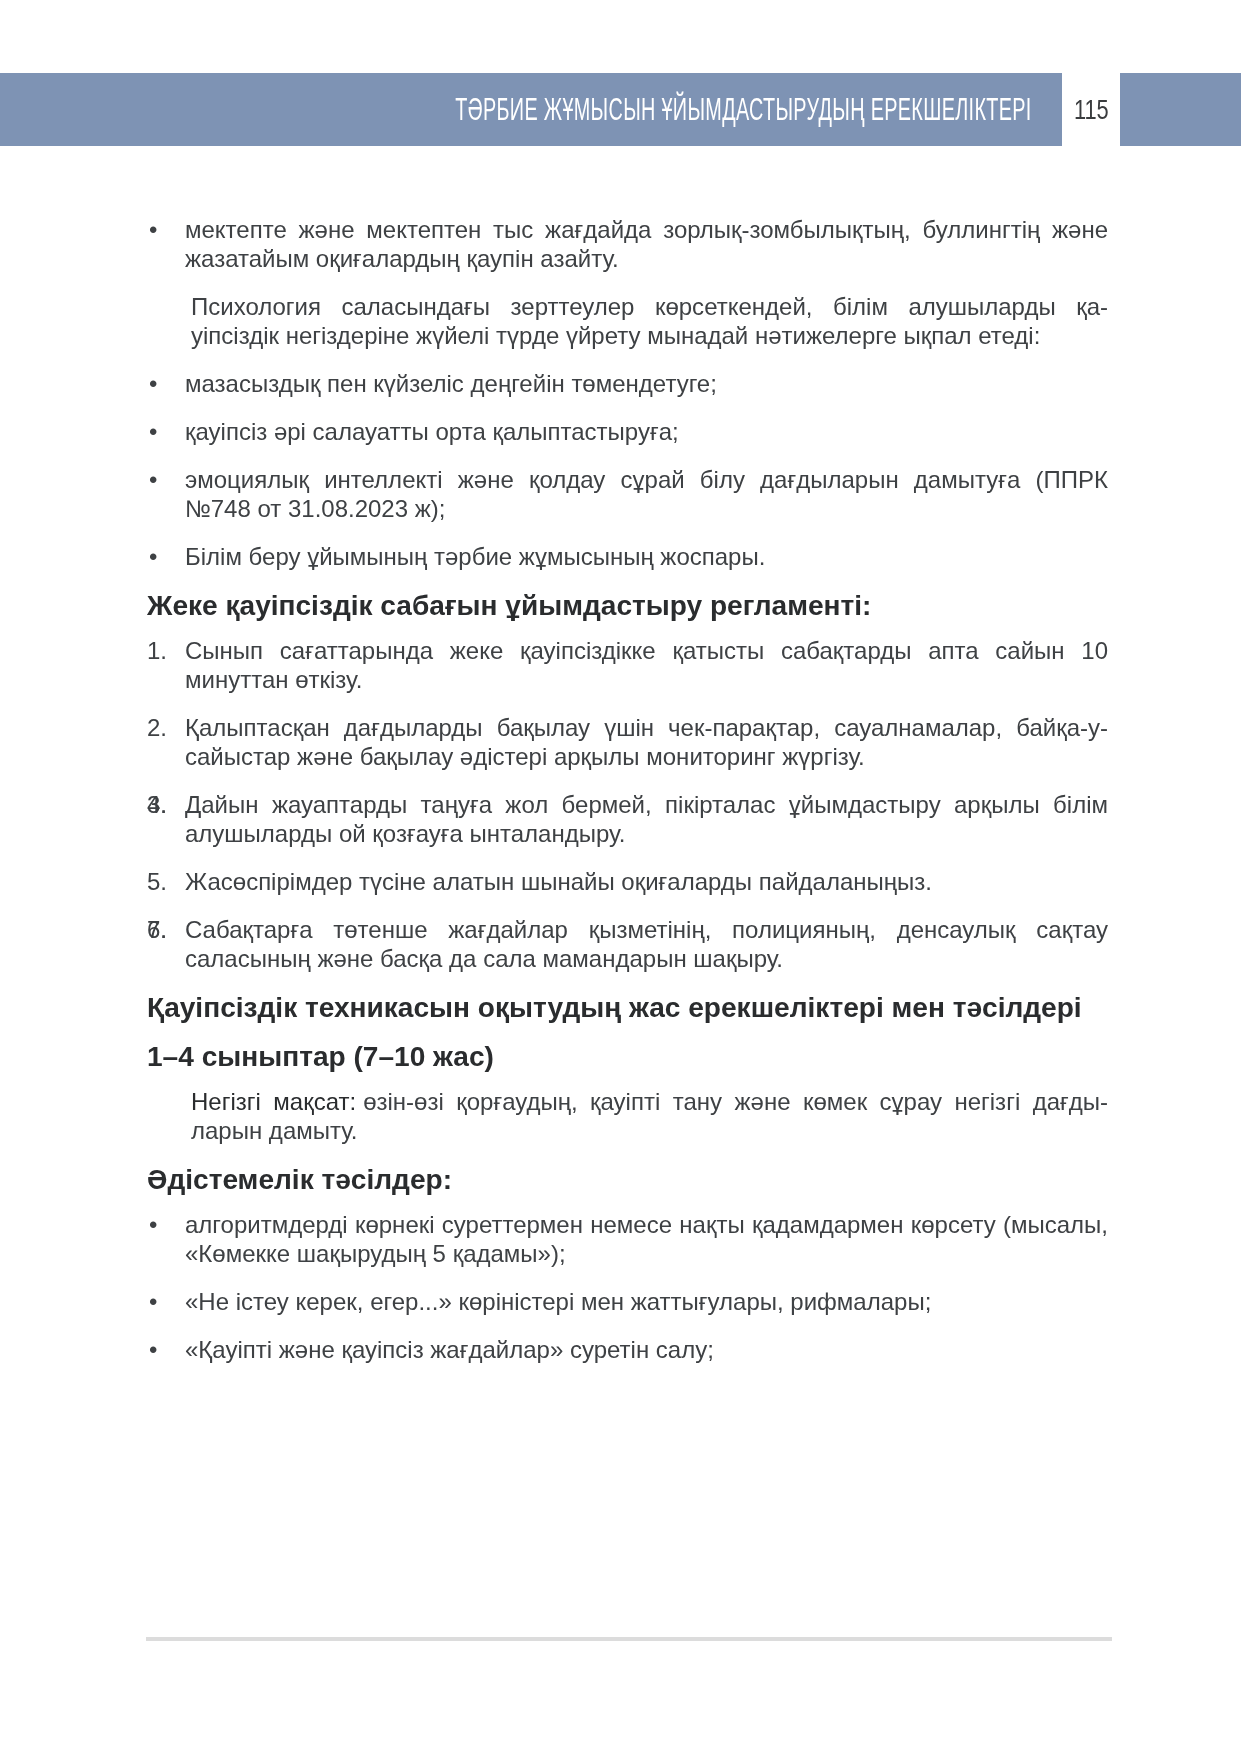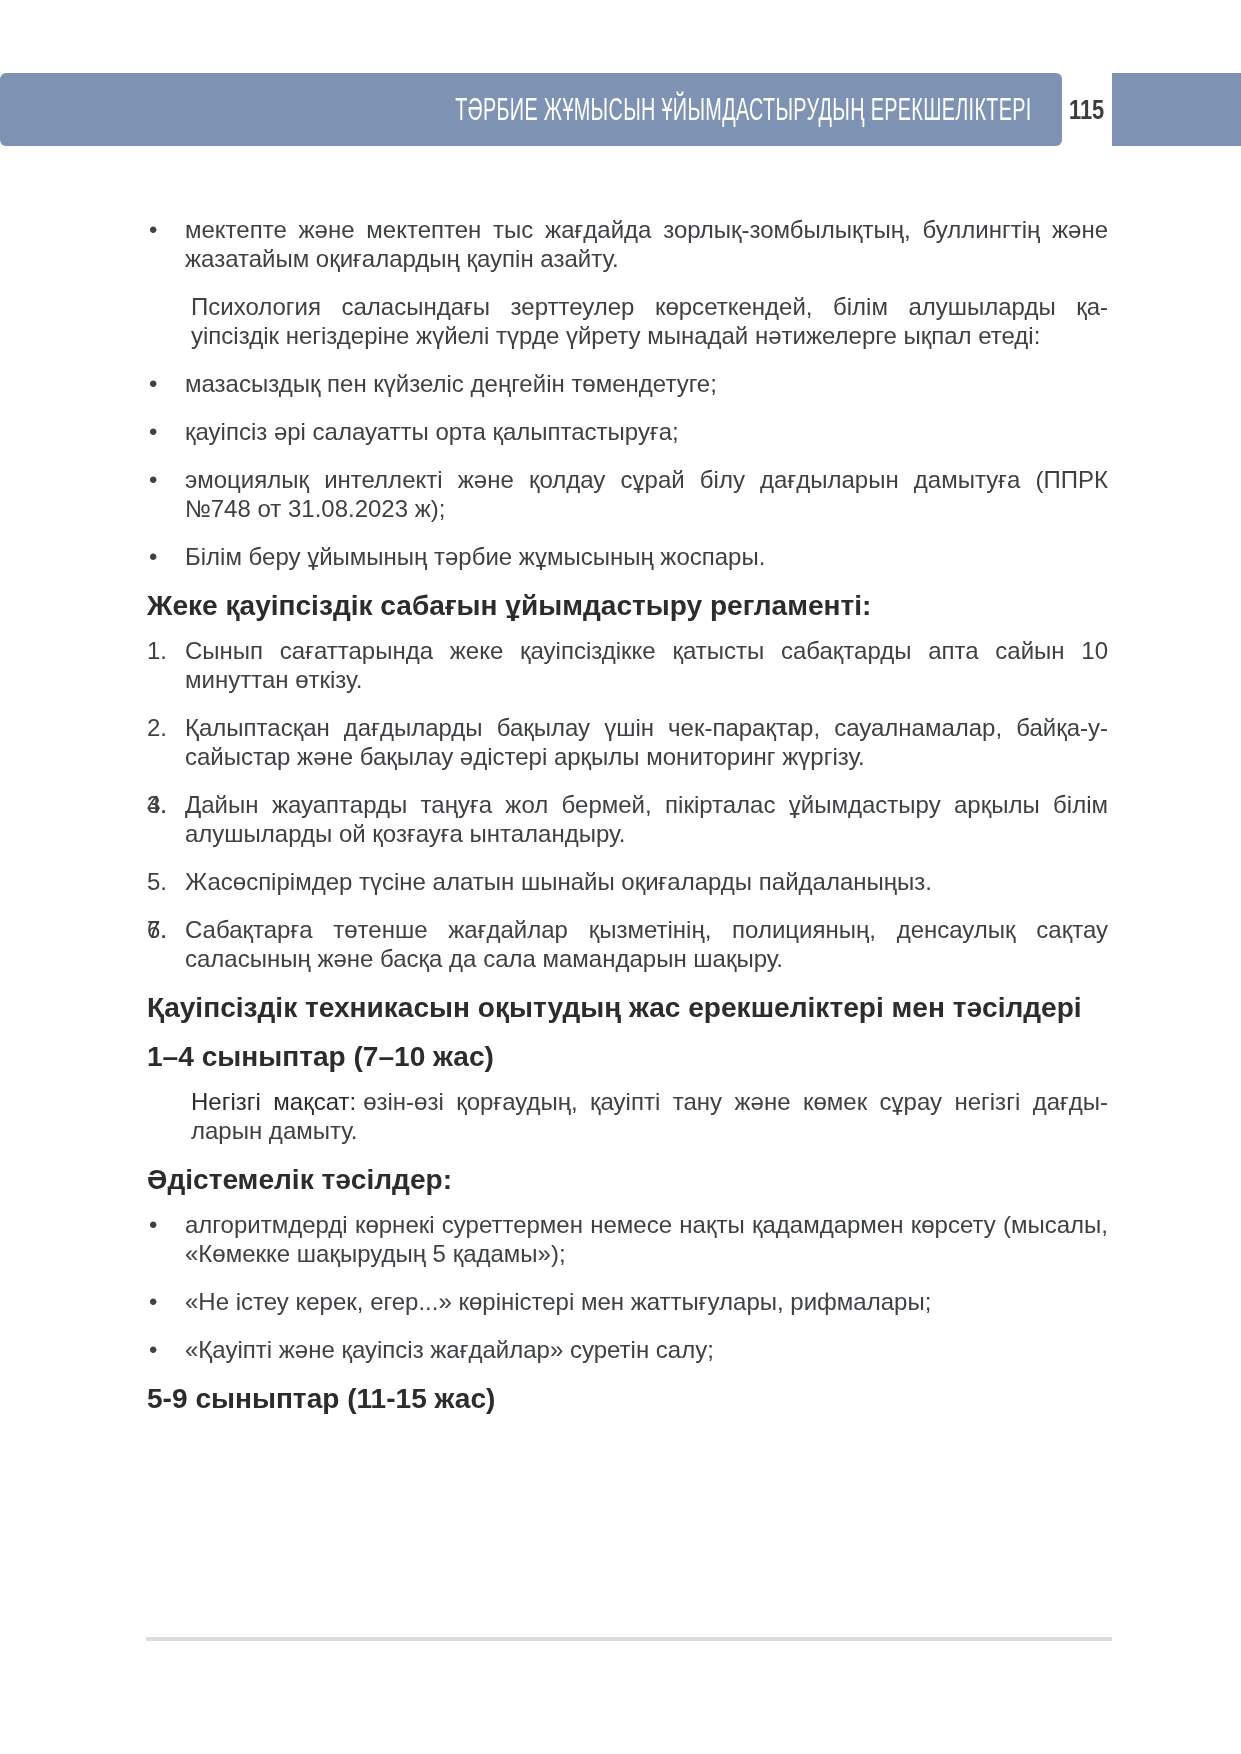--- a/index.html
+++ b/index.html
@@ -20,39 +20,37 @@
     display: flex;
     align-items: stretch;
   }
   .band-main {
     width: 1062px;
     background: #7e93b4;
     display: flex;
     align-items: center;
     justify-content: flex-end;
     padding-right: 30px;
-    border-radius: 6px;
   }
   .band-title {
     display: inline-block;
     white-space: nowrap;
     color: #ffffff;
     font-size: 31px;
     font-weight: 400;
     letter-spacing: 0.5px;
     transform: scaleX(0.64);
     transform-origin: 100% 50%;
   }
   .band-gap {
-    width: 50px;
+    width: 58px;
     background: #ffffff;
     display: flex;
     align-items: center;
     justify-content: center;
-    font-weight: bold;
   }
   .page-number {
     display: inline-block;
     font-size: 28px;
     color: #3a3c3e;
     transform: scaleX(0.78);
     white-space: nowrap;
   }
   .band-right {
     flex: 1;
@@ -184,17 +182,16 @@
   </div>
   <div class="li">
     <span class="marker">•</span>
     <span>«Не істеу керек, егер...» көріністері мен жаттығулары, рифмалары;</span>
   </div>
   <div class="li">
     <span class="marker">•</span>
     <span>«Қауіпті және қауіпсіз жағдайлар» суретін салу;</span>
   </div>
 
-  <h3 class="heading">5-9 сыныптар (11-15 жас)</h3>
 
 </main>
 
 <div class="footer-divider"></div>
 
 </body></html>

